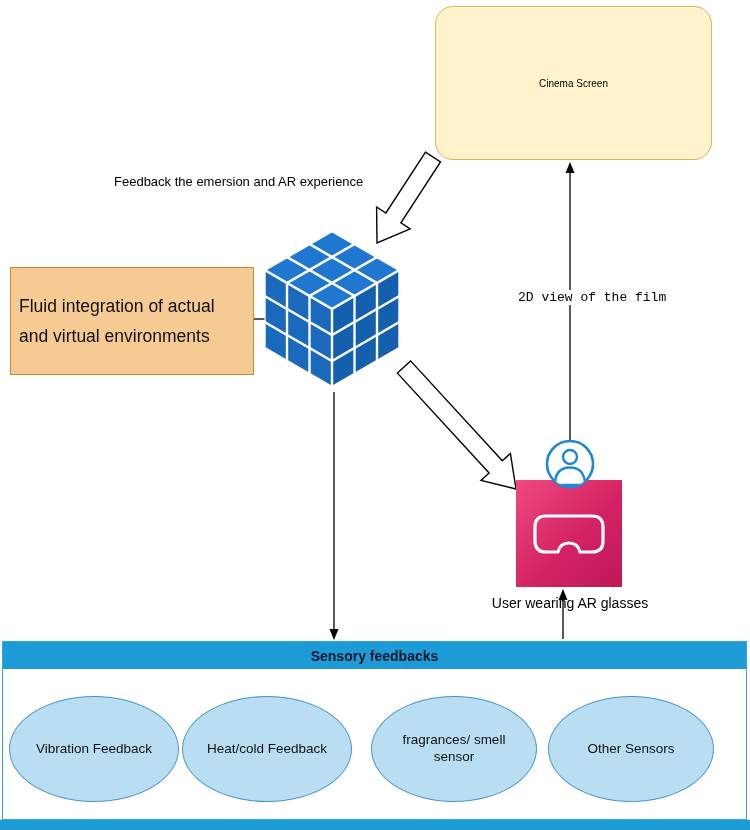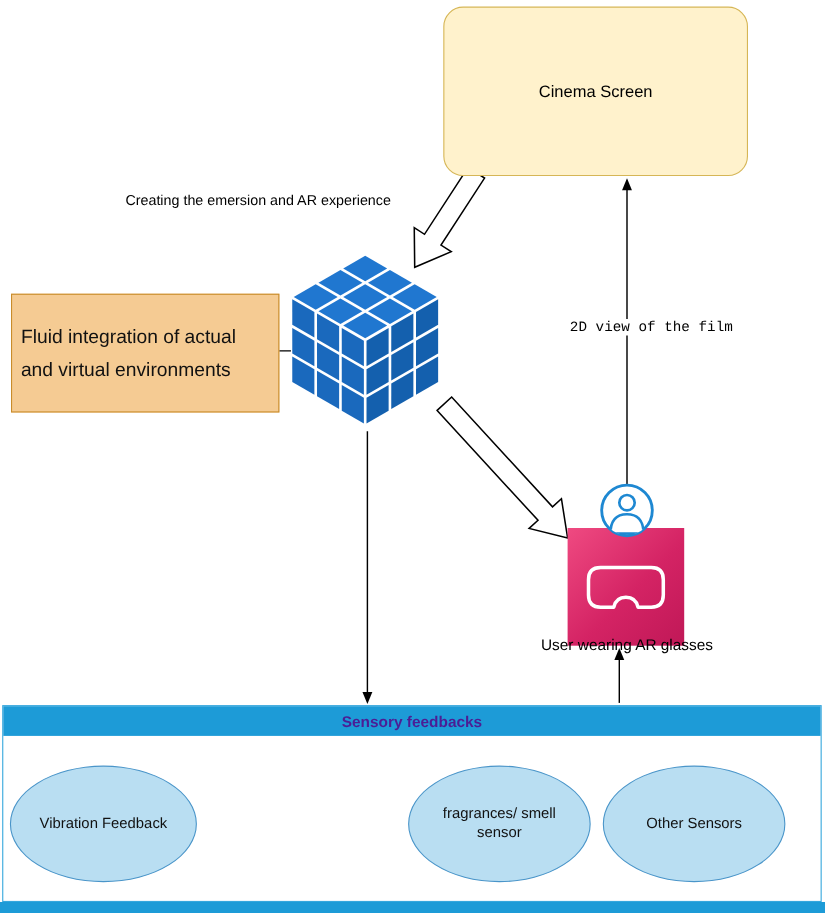--- a/index.html
+++ b/index.html
@@ -4,51 +4,51 @@
 <style>
   html,body{margin:0;padding:0;background:#fff;}
   .canvas{
     position:relative;width:750px;height:830px;background:#ffffff;
     font-family:"Liberation Sans",sans-serif;overflow:hidden;color:#000;
   }
   .overlay{position:absolute;left:0;top:0;z-index:1;}
   .node{position:absolute;box-sizing:border-box;z-index:2;}
 
   .cinema{
-    left:403px;top:6px;width:277px;height:154px;
+    left:435px;top:6px;width:277px;height:154px;
     background:#FFF2CC;border:1px solid #D6B656;border-radius:18px;
-    display:flex;align-items:center;justify-content:center;font-size:15px;
+    display:flex;align-items:center;justify-content:center;font-size:10px;
   }
   .orange{
     left:10px;top:267px;width:244px;height:108px;
     background:#F5CB93;border:1px solid #C98C2B;
     display:flex;align-items:center;padding:0 8px;
     font-size:17.5px;line-height:1.72;color:#111;
   }
   .cube{position:absolute;left:262px;top:228px;z-index:3;}
 
   .lbl{position:absolute;z-index:5;font-size:13px;background:#fff;padding:0 2px;white-space:nowrap;}
   .lbl-creating{left:112px;top:174px;}
   .lbl-2d{left:516px;top:290px;font-family:Liberation Mono, monospace;}
   .lbl-sending{left:227px;top:419px;}
-  .lbl-user{left:468px;top:578px;width:200px;text-align:center;font-size:14px;white-space:nowrap;background:transparent;}
+  .lbl-user{left:468px;top:595px;width:200px;text-align:center;font-size:14px;white-space:nowrap;background:transparent;}
 
   .userbox{
     left:516px;top:480px;width:106px;height:107px;
     background:linear-gradient(135deg,#ef4a81 0%,#d42364 55%,#c01857 100%);
     display:flex;align-items:center;justify-content:center;z-index:2;
   }
   .person{position:absolute;left:544px;top:438px;z-index:4;}
 
   .sensory{
     position:absolute;left:2px;top:641px;width:745px;height:179px;
     background:#fff;border:1px solid #35a7dd;box-sizing:border-box;z-index:2;
   }
   .sensory-header{
-    height:27px;background:#1D9BD7;color:#4c1d95;font-weight:bold;font-size:14px;
+    height:27px;background:#1D9BD7;color:#0f172a;font-weight:bold;font-size:14px;
     display:flex;align-items:center;justify-content:center;
   }
   .ellipse{
     position:absolute;border-radius:50%;background:#B9DEF2;border:1px solid #4A95C9;
     display:flex;align-items:center;justify-content:center;text-align:center;
     font-size:13.5px;color:#111;box-sizing:border-box;padding:0 18px;line-height:1.25;
   }
   .e1{left:6px;top:54px;width:170px;height:106px;}
   .e2{left:179px;top:54px;width:170px;height:106px;}
   .e3{left:368px;top:54px;width:166px;height:106px;}
@@ -125,21 +125,21 @@
       <polygon points="136.3,70.1 116.2,81.7 116.2,104.9 136.3,93.3" fill="#1460ae"></polygon>
       <polygon points="136.3,96.1 116.2,107.7 116.2,130.9 136.3,119.3" fill="#1460ae"></polygon>
       <polygon points="113.8,57.1 93.7,68.7 93.7,91.9 113.8,80.3" fill="#1460ae"></polygon>
       <polygon points="113.8,83.1 93.7,94.7 93.7,117.9 113.8,106.3" fill="#1460ae"></polygon>
       <polygon points="113.8,109.1 93.7,120.7 93.7,143.9 113.8,132.3" fill="#1460ae"></polygon>
       <polygon points="91.3,70.1 71.2,81.7 71.2,104.9 91.3,93.3" fill="#1460ae"></polygon>
       <polygon points="91.3,96.1 71.2,107.7 71.2,130.9 91.3,119.3" fill="#1460ae"></polygon>
       <polygon points="91.3,122.1 71.2,133.7 71.2,156.9 91.3,145.3" fill="#1460ae"></polygon>
     </svg>
 
-  <div class="lbl lbl-creating">Creating the emersion and AR experience</div>
+  <div class="lbl lbl-creating">Feedback the emersion and AR experience</div>
   <div class="lbl lbl-2d">2D view of the film</div>
 
   <div class="node userbox">
     <svg width="80" height="60" viewBox="0 0 80 60">
       <path d="M17 12 H63 Q74 12 74 23 V37 Q74 48 63 48 H51 Q49 39 40 39 Q31 39 29 48 H17 Q6 48 6 37 V23 Q6 12 17 12 Z" fill="none" stroke="#ffffff" stroke-width="3.2" stroke-linejoin="round"></path>
     </svg>
   </div>
 
   <svg class="person" width="52" height="52" viewBox="0 0 52 52">
     <defs>
@@ -156,20 +156,23 @@
 
   <div class="lbl lbl-user">User wearing AR glasses</div>
 
   <div class="sensory">
     <div class="sensory-header">
       <span>Sensory feedbacks</span>
     </div>
     <div class="ellipse e1">
       <span>Vibration Feedback</span>
     </div>
+    <div class="ellipse e2">
+      <span>Heat/cold Feedback</span>
+    </div>
     <div class="ellipse e3">
       <span>fragrances/ smell sensor</span>
     </div>
     <div class="ellipse e4">
       <span>Other Sensors</span>
     </div>
   </div>
 
   <div class="bottom-strip"></div>
 

